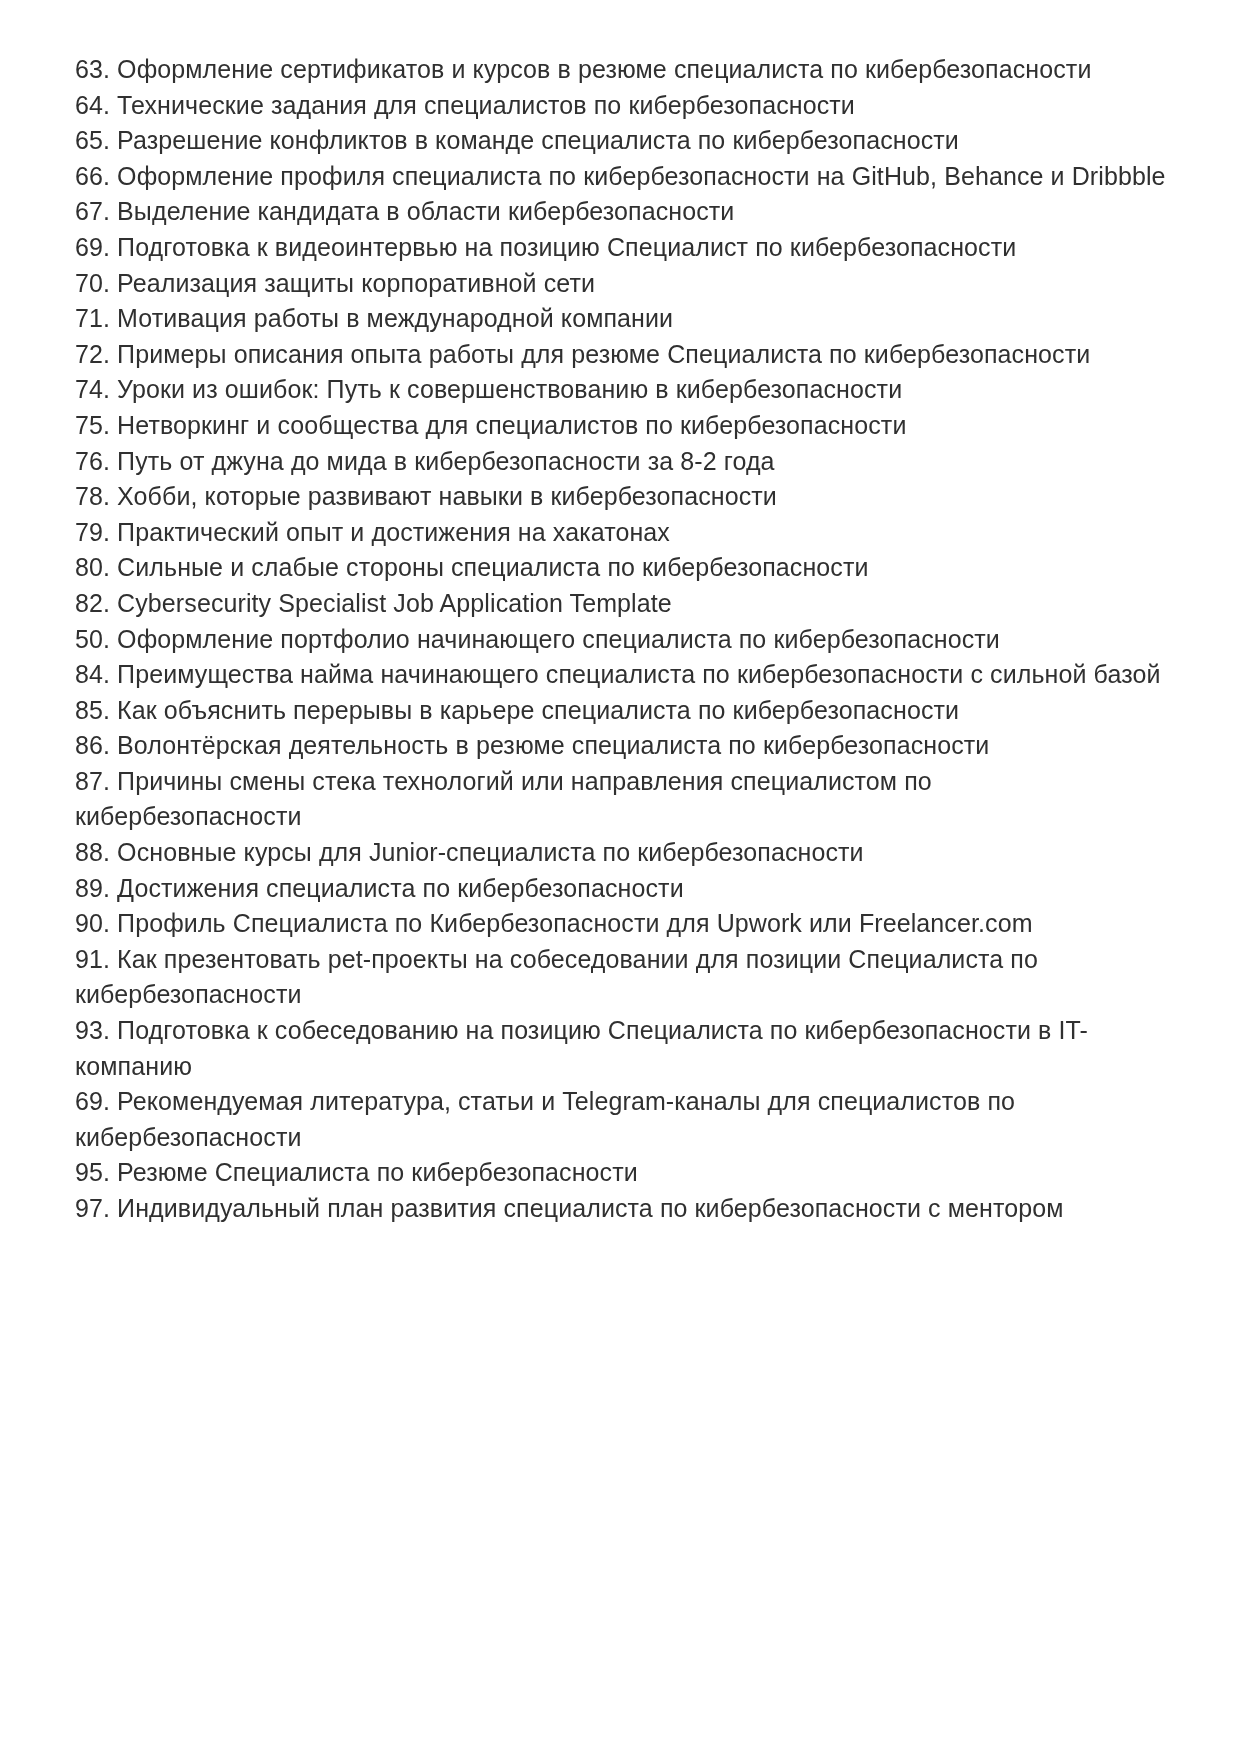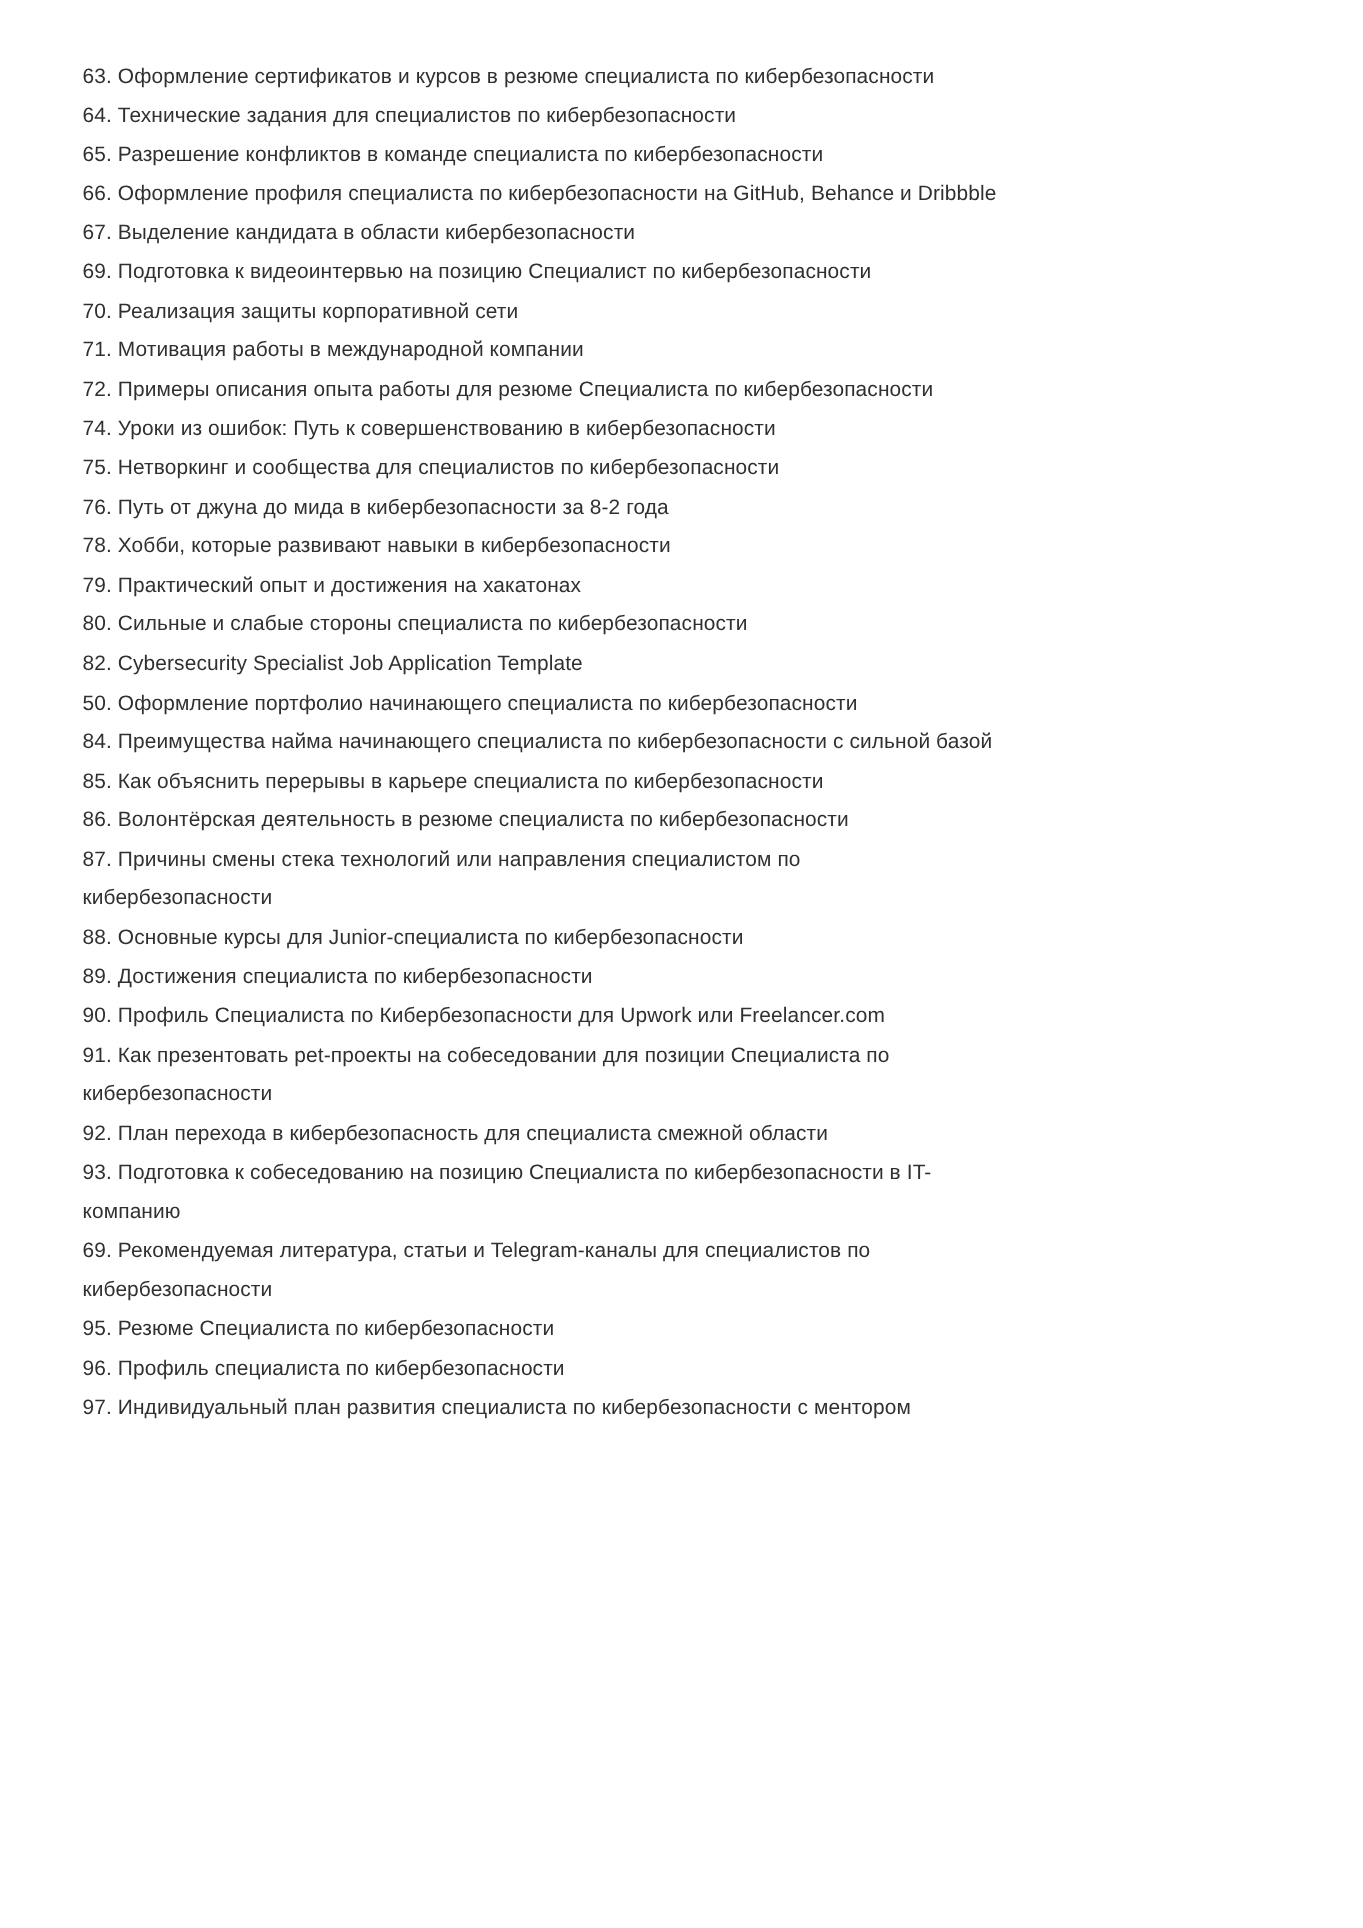--- a/index.html
+++ b/index.html
@@ -18,21 +18,21 @@
     min-height: 1753px;
     padding: 52px 70px 60px 75px;
     background: #ffffff;
   }
   .numbered-list {
     max-width: 1100px;
   }
   .item {
     margin: 0;
     padding: 0;
-    font-size: 19px;
+    font-size: 25px;
     line-height: 35.6px;
     font-weight: 400;
     color: #303030;
     letter-spacing: 0.1px;
     white-space: pre-wrap;
   }
 </style>
 </head>
 <body>
 
@@ -58,22 +58,20 @@
       <p class="item">84. Преимущества найма начинающего специалиста по кибербезопасности с сильной базой</p>
       <p class="item">85. Как объяснить перерывы в карьере специалиста по кибербезопасности</p>
       <p class="item">86. Волонтёрская деятельность в резюме специалиста по кибербезопасности</p>
       <p class="item">87. Причины смены стека технологий или направления специалистом по
 кибербезопасности</p>
       <p class="item">88. Основные курсы для Junior-специалиста по кибербезопасности</p>
       <p class="item">89. Достижения специалиста по кибербезопасности</p>
       <p class="item">90. Профиль Специалиста по Кибербезопасности для Upwork или Freelancer.com</p>
       <p class="item">91. Как презентовать pet-проекты на собеседовании для позиции Специалиста по
 кибербезопасности</p>
-      <p class="item">92. План перехода в кибербезопасность для специалиста смежной области</p>
       <p class="item">93. Подготовка к собеседованию на позицию Специалиста по кибербезопасности в IT-
 компанию</p>
       <p class="item">69. Рекомендуемая литература, статьи и Telegram-каналы для специалистов по
 кибербезопасности</p>
       <p class="item">95. Резюме Специалиста по кибербезопасности</p>
-      <p class="item">96. Профиль специалиста по кибербезопасности</p>
       <p class="item">97. Индивидуальный план развития специалиста по кибербезопасности с ментором</p>
     </div>
 </div>
 
 </body></html>

